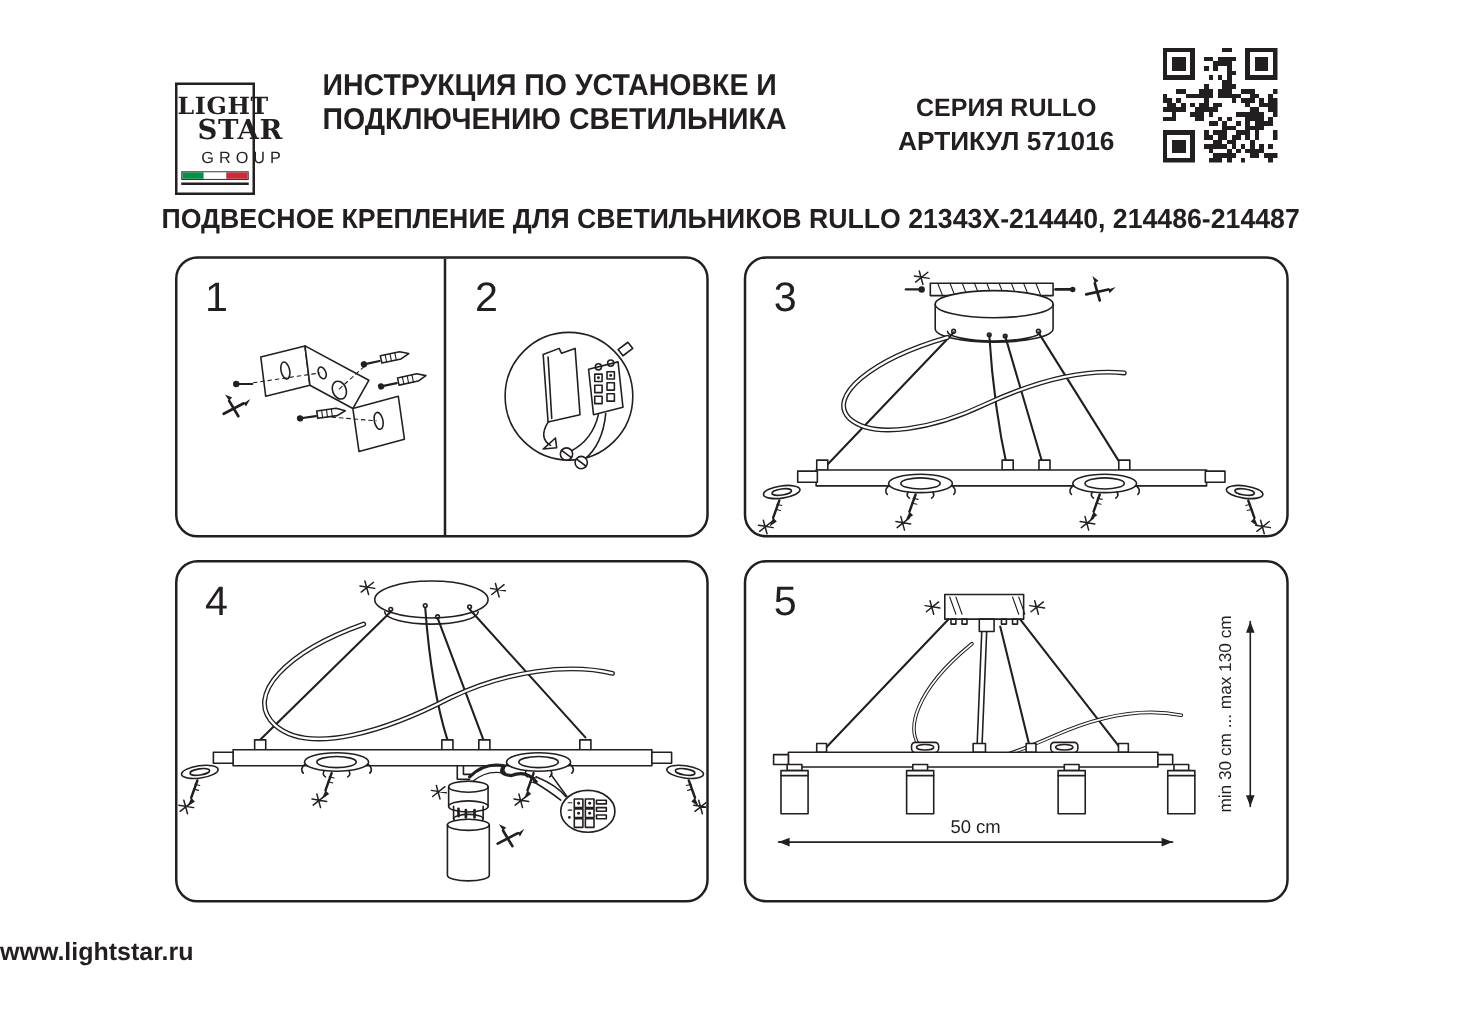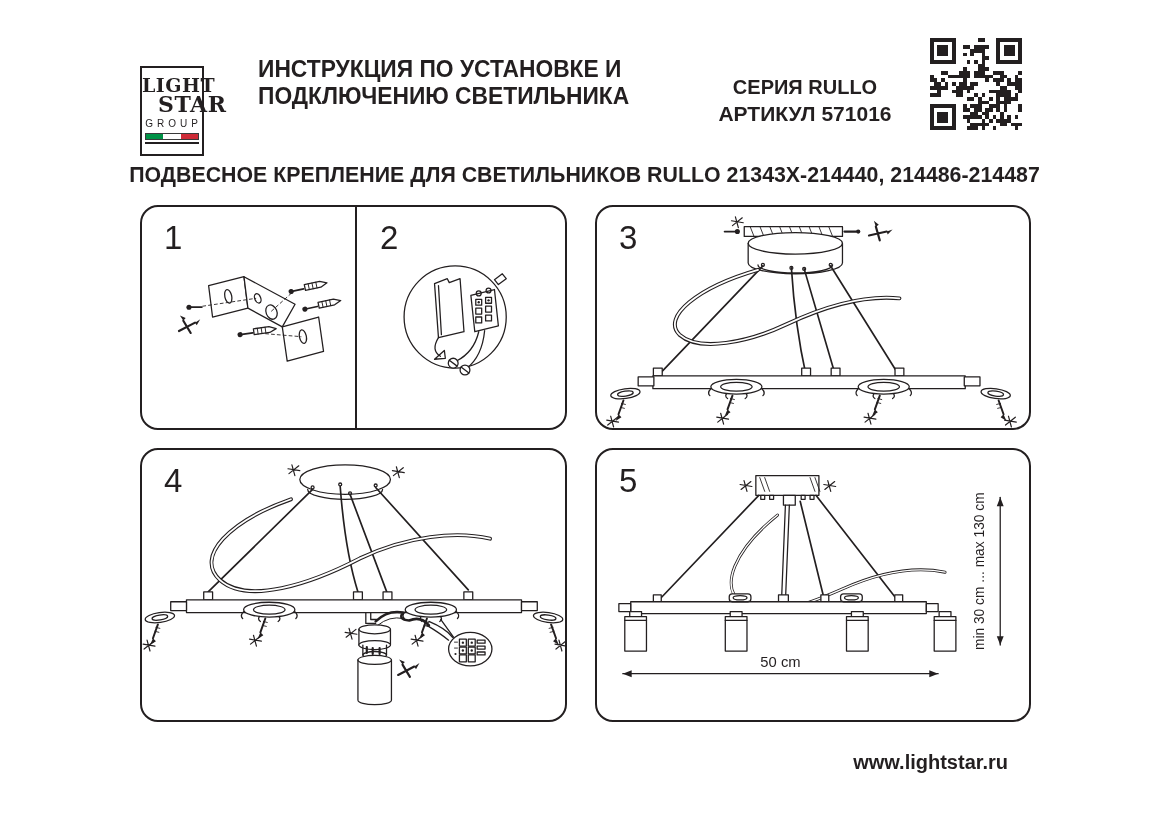--- a/index.html
+++ b/index.html
@@ -5,21 +5,21 @@
   * { margin:0; padding:0; box-sizing:border-box; }
   body { background:#e8e8e8; }
   .page{ position:relative; width:1169px; height:826px; background:#fff;
          font-family:"Liberation Sans", sans-serif; color:#231f20; overflow:hidden; margin:0 auto; }
 
   
   .logo-box{ position:absolute; left:140px; top:42px; width:64px; height:90px;
              border:2px solid #231f20; text-align:center; padding-top:8px; background:#fff;margin-top:24px; }
   .logo-word1{ font-family:"DejaVu Serif", serif; font-weight:700; font-size:19px; line-height:0.95; letter-spacing:0.5px; }
   .logo-word2{ font-family:"DejaVu Serif", serif; font-weight:700; font-size:22px; line-height:0.95; letter-spacing:0.5px;padding-left:16px; }
-  .logo-word3{ font-size:10px; letter-spacing:4px; margin-top:3px; padding-left:3px; }
+  .logo-word3{ font-size:13px; letter-spacing:4px; margin-top:3px; padding-left:19px; }
   .flag{ width:54px; height:7px; margin:4px auto 0; display:flex; border:1px solid #3a3a3a; }
   .flag span{ flex:1; }
   .flag-underline{ width:54px; height:2px; background:#231f20; margin:2px auto 0; }
 
   .title{ position:absolute; left:258px; top:55px; font-size:24px; font-weight:700;
           line-height:27px; transform:scaleX(0.95); transform-origin:left top; letter-spacing:0; }
   .series-block{ position:absolute; left:698px; top:60px; width:214px; text-align:center;margin-top:16px; }
   .series{ font-size:20px; font-weight:700; }
   .article{ font-size:21px; font-weight:700; margin-top:3px; }
   .qr{ position:absolute; left:930px; top:38px; width:92px; height:92px; }
@@ -30,21 +30,21 @@
   
   .panel{ position:absolute; border:2px solid #231f20; border-radius:18px; background:#fff; }
   #panel12{ left:140px; top:205px; width:427px; height:225px; }
   #panel3 { left:595px; top:205px; width:436px; height:225px; }
   #panel4 { left:140px; top:448px; width:427px; height:274px; }
   #panel5 { left:595px; top:448px; width:436px; height:274px; }
   .divider{ position:absolute; left:213px; top:0; bottom:0; width:2px; background:#231f20; }
   .step-num{ position:absolute; font-size:33px; font-weight:400; color:#231f20; z-index:3; }
   .panel svg.draw{ position:absolute; left:0; top:0; width:100%; height:100%; }
 
-  .footer{ position:absolute; left:0; top:751px; width:1008px; text-align:right;
+  .footer{ position:absolute; left:0; top:751px; width:1008px; text-align:left;
            font-size:20px; font-weight:700; }
 
   
   .ln  { fill:none; stroke:#231f20; stroke-width:1.3; stroke-linecap:round; stroke-linejoin:round; }
   .shp { fill:#fff; stroke:#231f20; stroke-width:1.3; stroke-linejoin:round; }
   .fill{ fill:#231f20; stroke:none; }
   .thick{ stroke-width:2.2; }
   .cable{ fill:none; stroke:#231f20; stroke-width:1.7; stroke-linecap:round; }
   .tube { fill:none; stroke:#231f20; stroke-width:4; stroke-linecap:round; }
   .tubein{ fill:none; stroke:#fff; stroke-width:1.8; stroke-linecap:round; }

